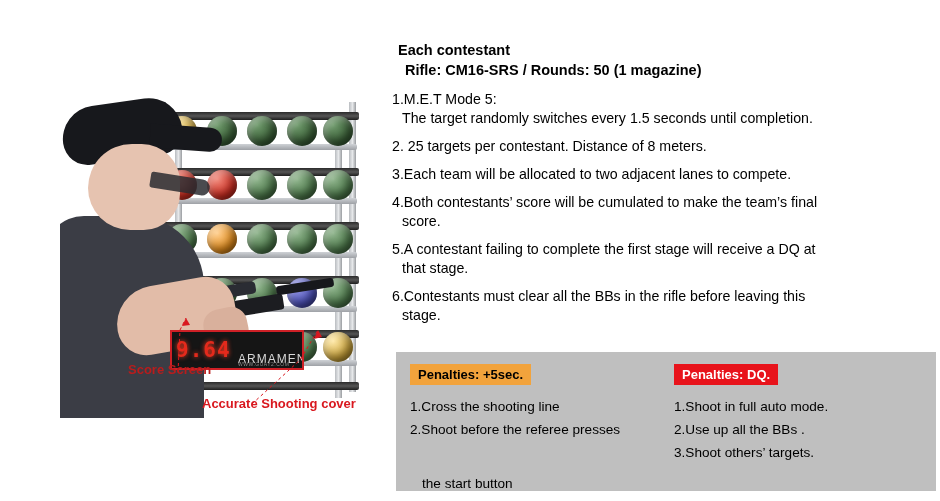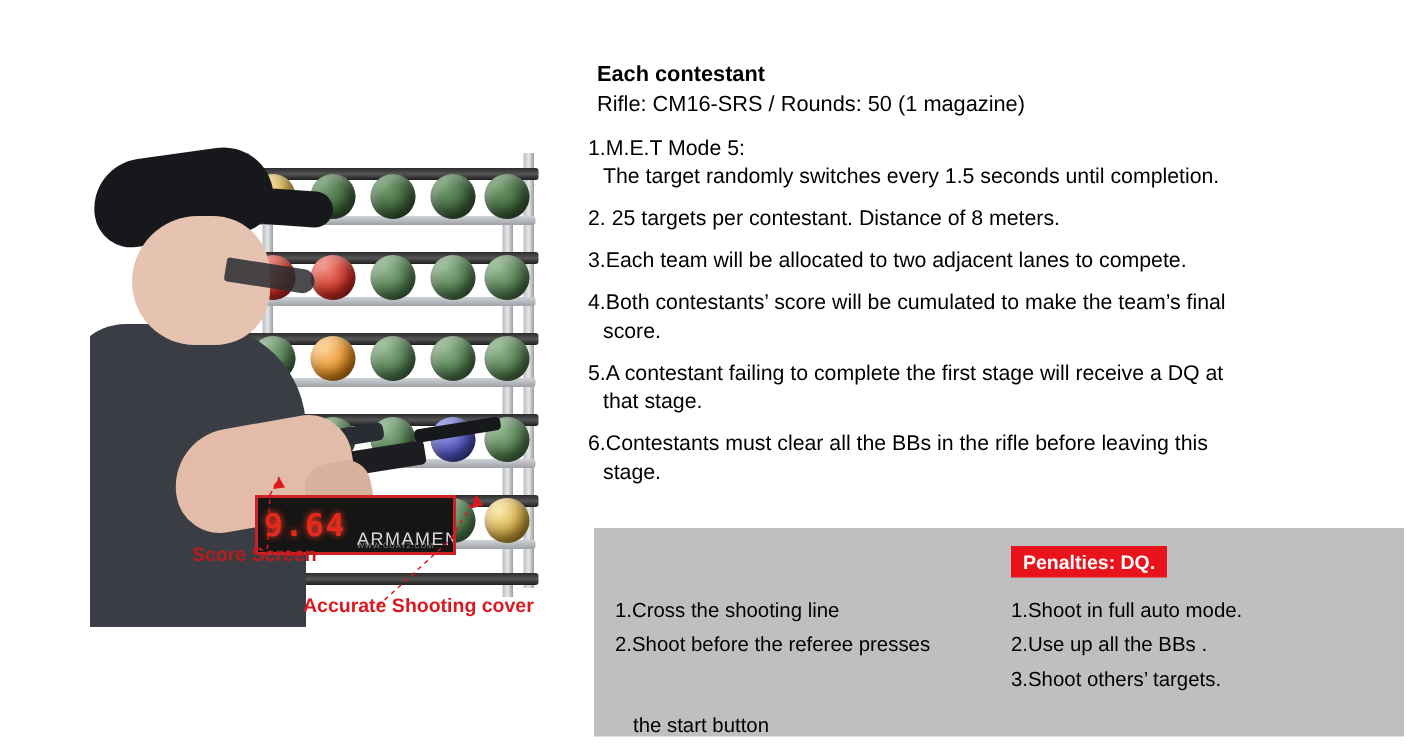--- a/index.html
+++ b/index.html
@@ -290,23 +290,23 @@
   }
   #head-line1 {
     position: absolute;
     left: 6px; top: 42px;
     font-size: 14.5px;
     font-weight: bold;
     color: #000;
   }
   #head-line2 {
     position: absolute;
-    left: 6px; top: 62px;
+    left: 13px; top: 62px;
     font-size: 14.5px;
-    font-weight: normal;
+    font-weight: bold;
     color: #000;
   }
   #rules-list {
     position: absolute;
     left: 0px; top: 90px;
     width: 546px;
   }
   .rule-item {
     position: relative;
     font-size: 14.2px;
@@ -480,20 +480,21 @@
       <span class="sub">that stage.</span>
     </div>
 
     <div class="rule-item">
       <span class="num">6.</span><span>Contestants must clear all the BBs in the rifle before leaving this</span>
       <span class="sub">stage.</span>
     </div>
   </div>
 
   <div id="penalty-box">
+    <div id="pen-left-tag">Penalties: +5sec.</div>
     <div id="pen-right-tag">Penalties: DQ.</div>
 
     <div class="pen-list" id="pen-left-list">
       <div class="pen-item">
         <span>1.</span><span>Cross the shooting line</span>
       </div>
       <div class="pen-item">
         <span>2.</span><span>Shoot before the referee presses</span>
         <span class="cont">the start button</span>
       </div>

